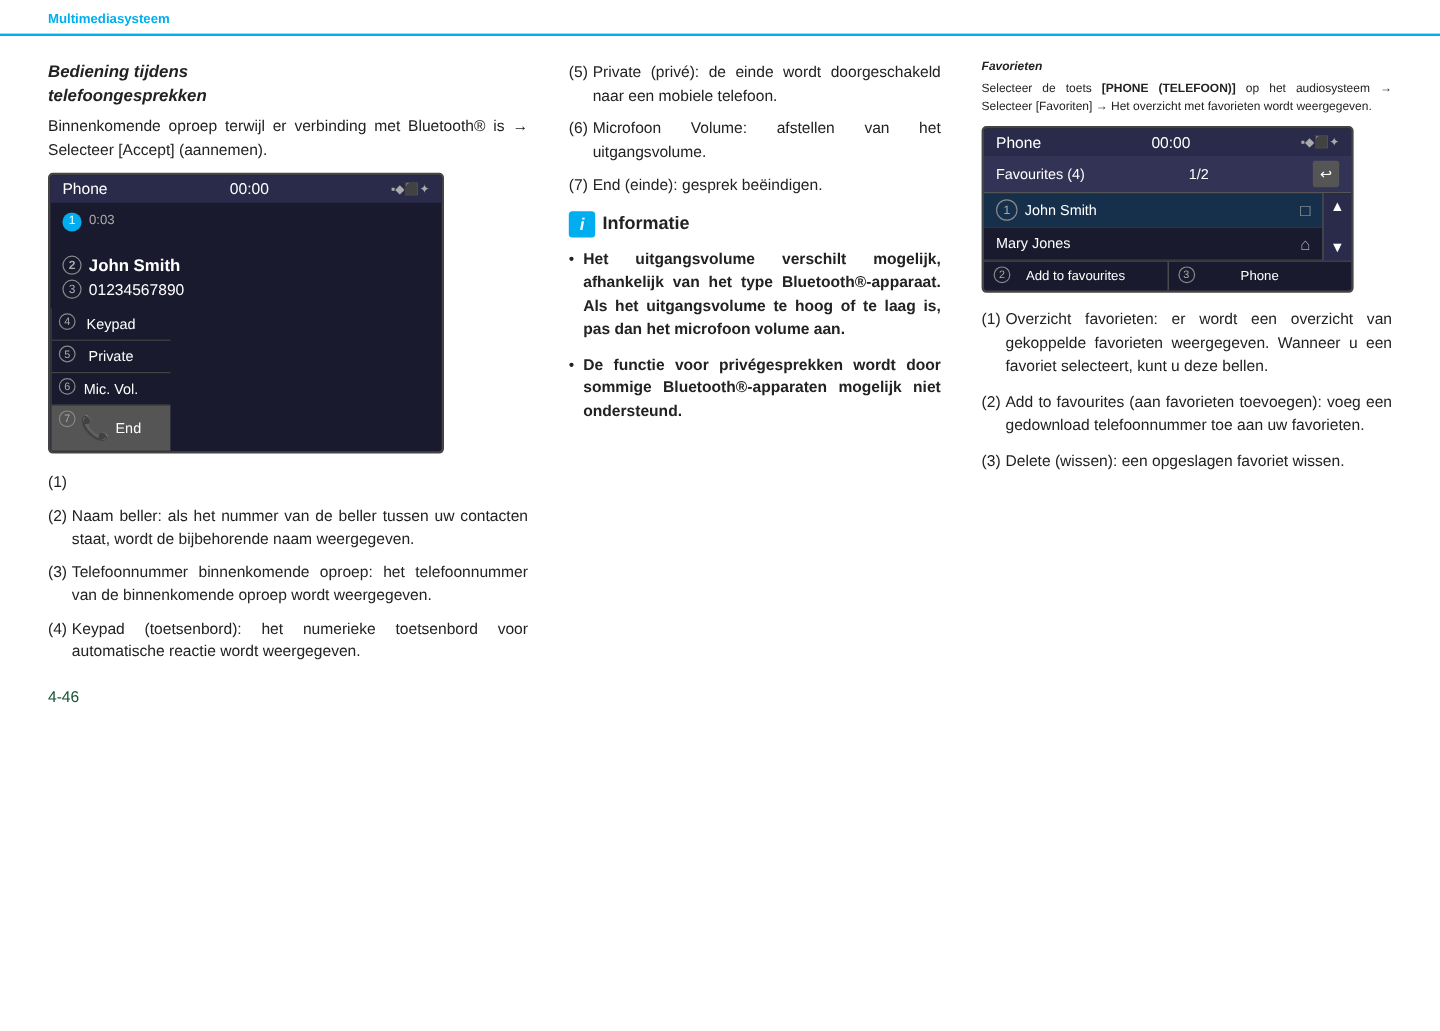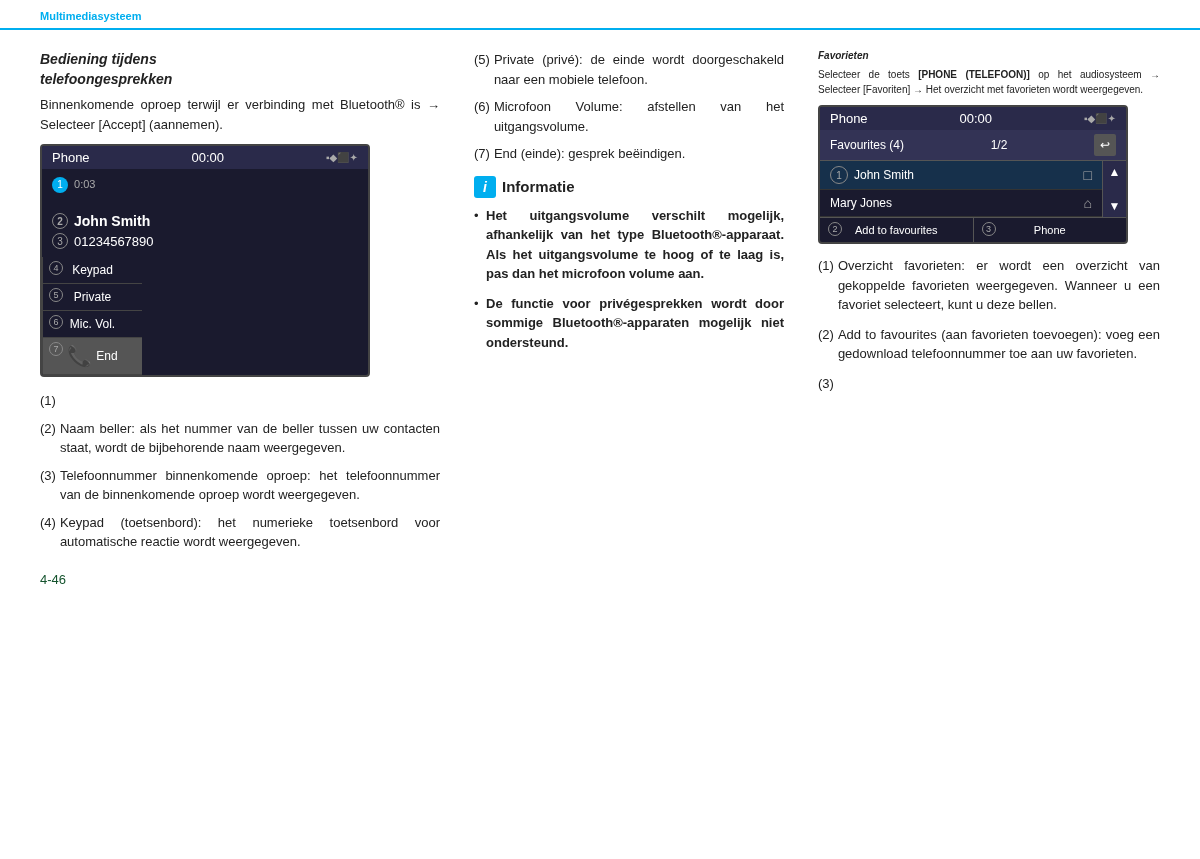--- a/index.html
+++ b/index.html
@@ -664,17 +664,18 @@
       <li>
         <span class="num-label">(1)</span>
         <span>Overzicht favorieten: er wordt een overzicht van gekoppelde favorieten weergegeven. Wanneer u een favoriet selecteert, kunt u deze bellen.</span>
       </li>
       <li>
         <span class="num-label">(2)</span>
         <span>Add to favourites (aan favorieten toevoegen): voeg een gedownload telefoonnummer toe aan uw favorieten.</span>
       </li>
       <li>
         <span class="num-label">(3)</span>
+        <span>Delete (wissen): een opgeslagen favoriet wissen.</span>
       </li>
     </ul>
   </div>
 
 </div>
 
 </body></html>

